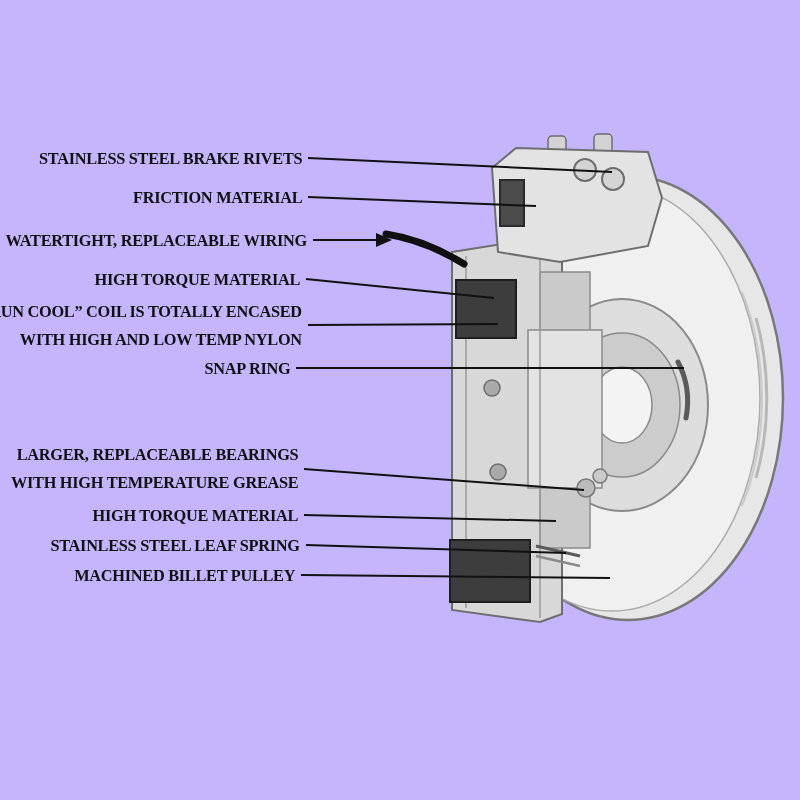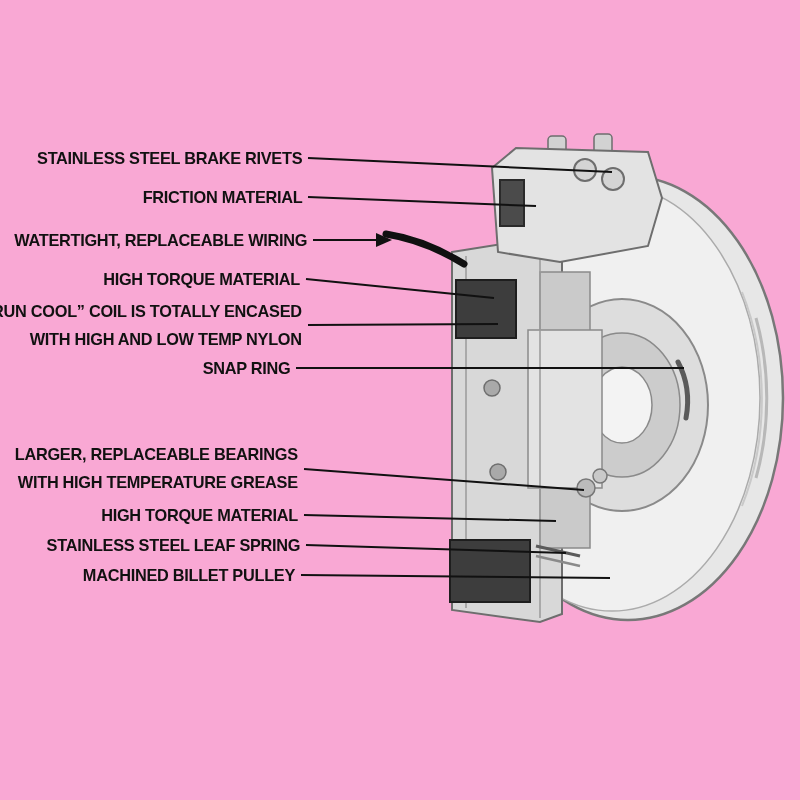--- a/index.html
+++ b/index.html
@@ -4,23 +4,23 @@
 <style>
   html, body {
     margin: 0;
     padding: 0;
     background: #ffffff;
   }
   #stage {
     position: relative;
     width: 800px;
     height: 800px;
-    background: #f9a8d4;
+    background: #c4b5fd;
     overflow: hidden;
-    font-family: Liberation Sans, sans-serif;
+    font-family: Liberation Serif, serif;
   }
   #diagram-svg {
     position: absolute;
     left: 0;
     top: 0;
   }
   .callout {
     position: absolute;
     text-align: right;
     color: #111111;

